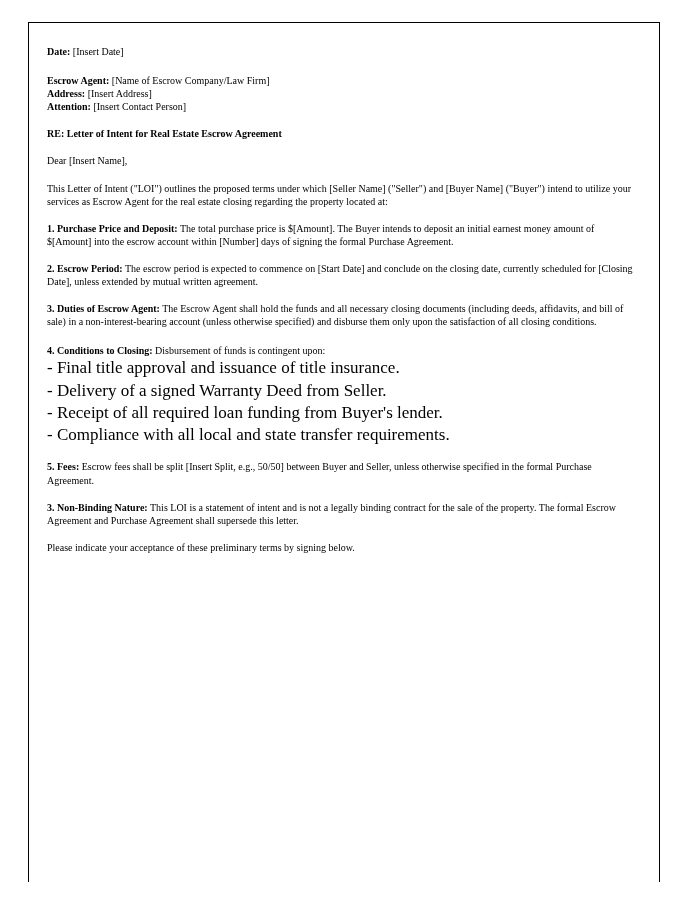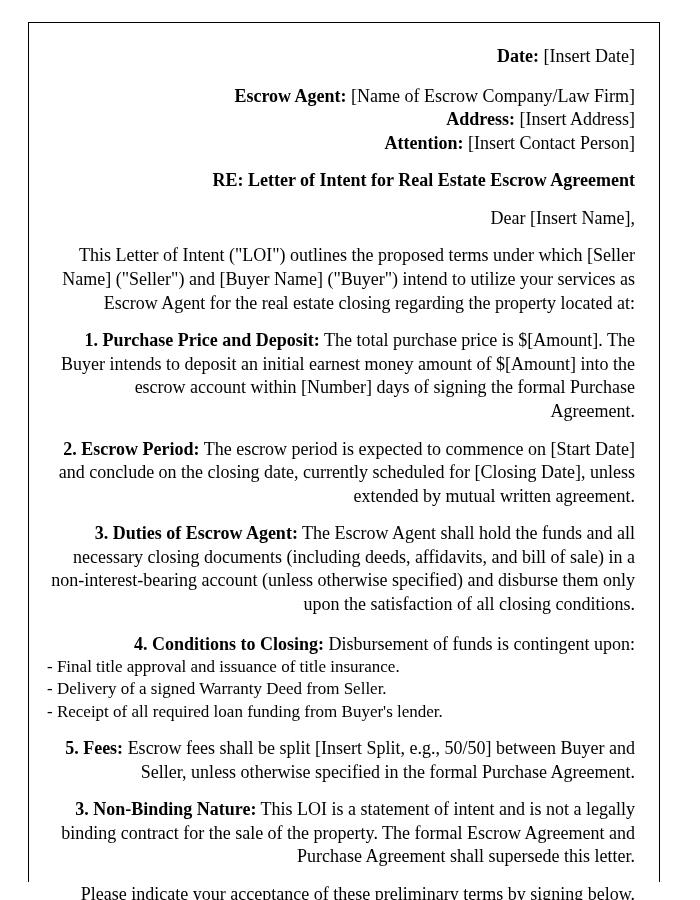--- a/index.html
+++ b/index.html
@@ -32,23 +32,23 @@
   }
   .content {
     position: absolute;
     left: 47px;
     top: 45px;
     width: 588px;
     box-sizing: border-box;
   }
   .block {
     margin: 0 0 14px 0;
-    font-size: 18px;
+    font-size: 10px;
     line-height: 1.31;
-    text-align: right;
+    text-align: left;
   }
   .tight {
     margin: 0;
   }
   .tight-group {
     margin: 16px 0 14px 0;
   }
   b, .b {
     font-weight: bold;
   }
@@ -109,20 +109,21 @@
     </p>
 
     <div class="tight-group">
       <p class="block tight">
         <span class="b">4. Conditions to Closing:</span>
         <span>Disbursement of funds is contingent upon:</span>
       </p>
       <p class="list-line">- Final title approval and issuance of title insurance.</p>
       <p class="list-line">- Delivery of a signed Warranty Deed from Seller.</p>
       <p class="list-line">- Receipt of all required loan funding from Buyer's lender.</p>
+      <p class="list-line">- Compliance with all local and state transfer requirements.</p>
     </div>
 
     <p class="block">
       <span class="b">5. Fees:</span>
       <span>Escrow fees shall be split [Insert Split, e.g., 50/50] between Buyer and Seller, unless otherwise specified in the formal Purchase Agreement.</span>
     </p>
 
     <p class="block">
       <span class="b">3. Non-Binding Nature:</span>
       <span>This LOI is a statement of intent and is not a legally binding contract for the sale of the property. The formal Escrow Agreement and Purchase Agreement shall supersede this letter.</span>

